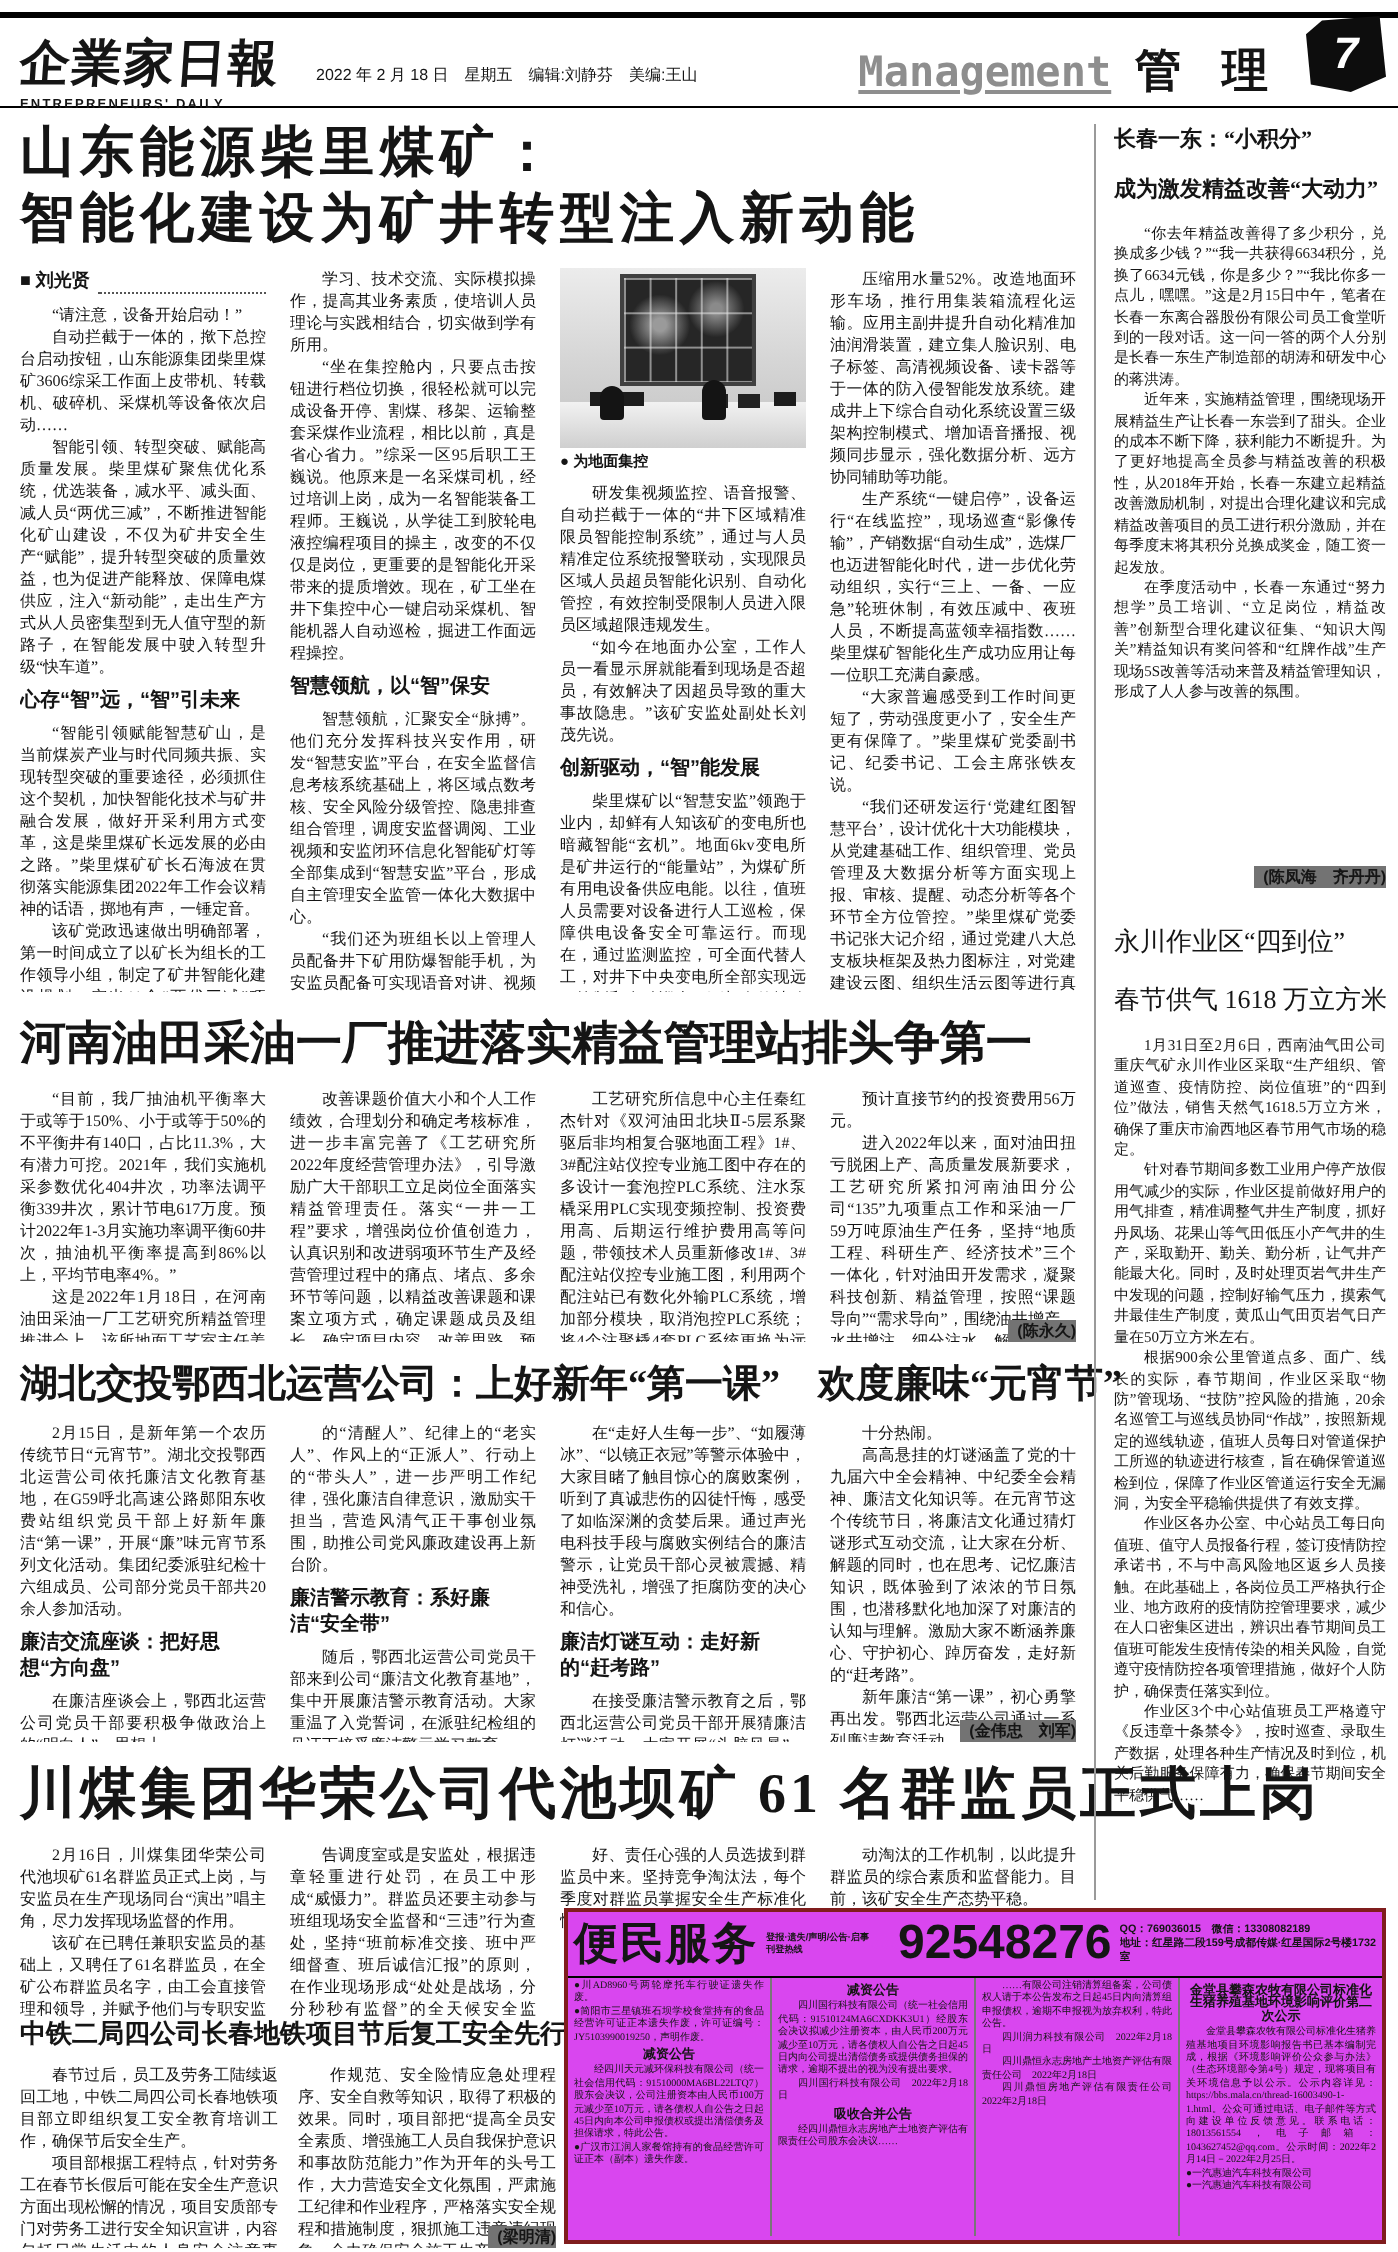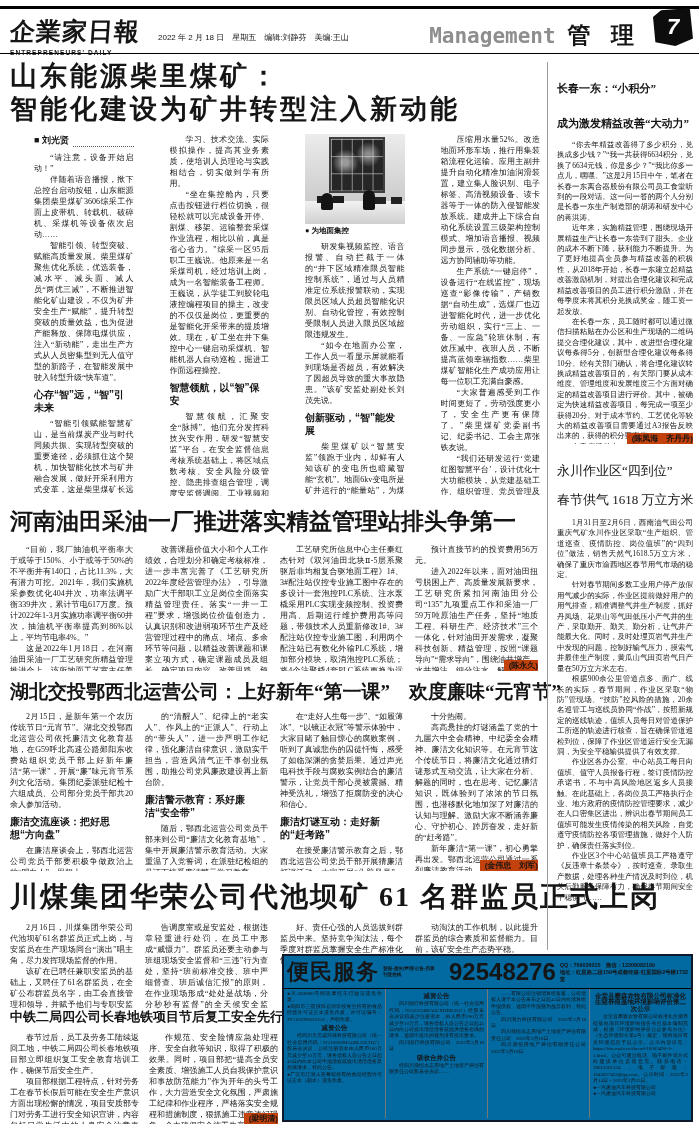--- a/index.html
+++ b/index.html
@@ -9,45 +9,45 @@
 
 
 .rule { position:absolute; background:#000; }
 #rule-top { left:0; right:0; top:6px; height:3px; }
 #rule-head { left:0; right:0; top:53px; height:1px; }
 #masthead { position:absolute; left:10px; top:15px; }
 #logo { font-size:25px; font-weight:900; letter-spacing:1px; transform:skewX(-4deg); white-space:nowrap; }
 #logo-sub { font-size:6.5px; letter-spacing:1.1px; margin-top:1px; font-family:"Liberation Sans",sans-serif; font-weight:bold; }
 #dateline { position:absolute; left:158px; top:32px; font-size:8px; white-space:nowrap; font-family:"Liberation Sans",sans-serif; }
 #section-head { position:absolute; right:58px; top:20px; display:flex; align-items:center; gap:12px; }
-#section-en { font-family:"DejaVu Sans Mono","Liberation Mono",monospace; font-size:21px; font-weight:bold; color:#8e8e8e; }
+#section-en { font-family:"DejaVu Sans Mono","Liberation Mono",monospace; font-size:21px; font-weight:bold; color:#8e8e8e;text-decoration:underline; }
 #section-cn { font-size:23px; font-weight:900; letter-spacing:7px; font-family:"Liberation Sans",sans-serif; }
 #page-badge { position:absolute; right:6px; top:8px; width:40px; height:38px; background:#0d0d0d;
   clip-path:polygon(20% 6%,92% 0%,100% 80%,56% 100%,6% 90%,0% 24%);
   display:flex; align-items:center; justify-content:center; }
 #page-badge span { color:#fff; font-size:22px; font-weight:900; font-style:italic; font-family:"Liberation Sans",sans-serif; }
 
 
 .art { position:absolute; }
 .cols { display:flex; gap:12px; }
 .col { width:123px; overflow:hidden; position:relative; }
 .col p { font-size:8px; line-height:11px; text-align:justify; text-indent:16px; }
 .col h4.sub { font-size:10px; line-height:13px; font-weight:bold; margin:5px 0 4px;
   font-family:"Liberation Sans",sans-serif; text-indent:0; }
 .byl-row { display:flex; align-items:flex-end; gap:4px; margin-bottom:5px; }
 .byl-row .name { font-size:9px; font-weight:bold; white-space:nowrap; font-family:"Liberation Sans",sans-serif; }
 .byl-row .dots { flex:1; border-bottom:1px dotted #555; height:7px; }
-.tail-byline { position:absolute; right:0; bottom:0; background:#c2410c; padding-left:5px;
+.tail-byline { position:absolute; right:0; bottom:0; background:#737373; padding-left:5px;
   font-size:8px; font-weight:bold; font-family:"Liberation Sans",sans-serif;margin-top:21px; }
 
 
 #main { left:10px; top:60px; width:530px; height:444px; }
 #main h1 { font-size:27px; line-height:33px; font-weight:900; letter-spacing:3px; white-space:nowrap; }
 #main .cols { margin-top:8px; }
-#main .col { height:362px;margin-left:24px; }
+#main .col { height:362px; }
 
 
 #photo { position:relative; width:100%; height:90px; margin-bottom:2px; overflow:hidden;
   background:linear-gradient(180deg,#ececec 0%,#d6d6d6 50%,#c3c3c3 100%); }
 #photo .scr { position:absolute; left:26%; top:5%; width:52%; height:58%; background:#262626;
   box-shadow:0 0 0 2px #404040;
   background-image:
     linear-gradient(90deg, rgba(230,230,230,.55) 1px, transparent 1px),
     linear-gradient(rgba(230,230,230,.55) 1px, transparent 1px),
     radial-gradient(circle at 28% 45%, #9a9a9a 6%, transparent 28%),
@@ -85,27 +85,27 @@
 #zhongtie { left:10px; top:1008px; width:268px; height:116px; }
 #zhongtie h2 { font-size:13px; font-weight:900; white-space:nowrap; }
 #zhongtie .cols { gap:10px; margin-top:6px; }
 #zhongtie .col { width:129px; height:92px; }
 
 
 #vrule { position:absolute; left:547px; top:62px; height:888px; border-left:1px solid #9a9a9a; }
 #sidebar { position:absolute; left:557px; top:62px; width:136px; height:888px; overflow:hidden; }
 #sidebar p { font-size:7.5px; line-height:10.4px; text-align:justify; text-indent:15px; }
 #sb-art1 { position:relative; height:382px; overflow:hidden; }
-#sb-art1 h3 { font-size:11px; line-height:17px; font-weight:900; margin:18px 0 8px; white-space:nowrap; }
+#sb-art1 h3 { font-size:11px; line-height:17px; font-weight:900; margin:0 0 8px; white-space:nowrap; }
 #sb-art2 { position:relative; margin-top:16px; height:486px; overflow:hidden; }
 #sb-art2 h3 { font-size:13px; line-height:21px; font-weight:400; margin-bottom:8px; white-space:nowrap; }
 
 
 #adbox { position:absolute; left:282px; top:954px; width:411px; height:168px;
-  border:2px solid #0f172a; background:#0369a1; }
+  border:2px solid #7f1d1d; background:#d946ef; }
 .ad-head { display:flex; align-items:center; height:33px; border-bottom:1px solid #000; padding:0 3px; gap:4px; overflow:hidden; }
 .ad-title { font-size:22px; font-weight:900; font-family:"Liberation Sans",sans-serif; letter-spacing:1px; white-space:nowrap; }
 .ad-tag { width:62px; font-size:4.6px; line-height:5.8px; font-weight:bold; font-family:"Liberation Sans",sans-serif; }
 .ad-phone { font-size:24px; font-weight:900; font-family:"Liberation Sans",sans-serif; white-space:nowrap; }
 .ad-contact { flex:1; font-size:5.4px; line-height:7px; font-weight:bold; font-family:"Liberation Sans",sans-serif; overflow:hidden; }
 .ad-cols { display:flex; height:129px; overflow:hidden; }
 .ad-col { flex:1; padding:2px 3px; border-right:1px solid #777; font-size:5px; line-height:6.4px; text-align:justify; overflow:hidden; }
 .ad-col:last-child { border-right:none; }
 .ad-col p { text-indent:10px; }
 .ad-col p.bullet { text-indent:0; }
@@ -135,21 +135,21 @@
   <div class="art" id="main">
     <h1>山东能源柴里煤矿：</h1>
     <h1>智能化建设为矿井转型注入新动能</h1>
     <div class="cols">
       <div class="col">
         <div class="byl-row">
           <span class="name">■ 刘光贤</span>
           <span class="dots"></span>
         </div>
         <p>“请注意，设备开始启动！”</p>
-        <p>伴随着语音播报，揿下总控台启动按钮，山东能源集团柴里煤矿3606综采工作面上皮带机、转载机、破碎机、采煤机等设备依次启动……</p>
+        <p>自动拦截于一体的，揿下总控台启动按钮，山东能源集团柴里煤矿3606综采工作面上皮带机、转载机、破碎机、采煤机等设备依次启动……</p>
         <p>智能引领、转型突破、赋能高质量发展。柴里煤矿聚焦优化系统，优选装备，减水平、减头面、减人员“两优三减”，不断推进智能化矿山建设，不仅为矿井安全生产“赋能”，提升转型突破的质量效益，也为促进产能释放、保障电煤供应，注入“新动能”，走出生产方式从人员密集型到无人值守型的新路子，在智能发展中驶入转型升级“快车道”。</p>
         <h4 class="sub">心存“智”远，“智”引未来</h4>
         <p>“智能引领赋能智慧矿山，是当前煤炭产业与时代同频共振、实现转型突破的重要途径，必须抓住这个契机，加快智能化技术与矿井融合发展，做好开采利用方式变革，这是柴里煤矿长远发展的必由之路。”柴里煤矿矿长石海波在贯彻落实能源集团2022年工作会议精神的话语，掷地有声，一锤定音。</p>
         <p>该矿党政迅速做出明确部署，第一时间成立了以矿长为组长的工作领导小组，制定了矿井智能化建设规划，突出11个“两优三减”项目、9个智能化项目建设，成立智能化建设专班，坚持“五天一调度、十天一小结”，定期召开专题会议，落实专人负责，按照目标达标建设任务的总体规划，对标对表、挂图作战，并分专业、分系统推进生产系统智能化建设。</p>
 
       </div>
       <div class="col">
         <p>学习、技术交流、实际模拟操作，提高其业务素质，使培训人员理论与实践相结合，切实做到学有所用。</p>
         <p>“坐在集控舱内，只要点击按钮进行档位切换，很轻松就可以完成设备开停、割煤、移架、运输整套采煤作业流程，相比以前，真是省心省力。”综采一区95后职工王巍说。他原来是一名采煤司机，经过培训上岗，成为一名智能装备工程师。王巍说，从学徒工到胶轮电液控编程项目的操主，改变的不仅仅是岗位，更重要的是智能化开采带来的提质增效。现在，矿工坐在井下集控中心一键启动采煤机、智能机器人自动巡检，掘进工作面远程操控。</p>
         <h4 class="sub">智慧领航，以“智”保安</h4>
@@ -264,21 +264,20 @@
     </div>
   </div>
 
   <div id="vrule"></div>
   <div id="sidebar">
     <div id="sb-art1">
       <h3>长春一东：“小积分”</h3>
       <h3>成为激发精益改善“大动力”</h3>
       <p>“你去年精益改善得了多少积分，兑换成多少钱？”“我一共获得6634积分，兑换了6634元钱，你是多少？”“我比你多一点儿，嘿嘿。”这是2月15日中午，笔者在长春一东离合器股份有限公司员工食堂听到的一段对话。这一问一答的两个人分别是长春一东生产制造部的胡涛和研发中心的蒋洪涛。</p>
       <p>近年来，实施精益管理，围绕现场开展精益生产让长春一东尝到了甜头。企业的成本不断下降，获利能力不断提升。为了更好地提高全员参与精益改善的积极性，从2018年开始，长春一东建立起精益改善激励机制，对提出合理化建议和完成精益改善项目的员工进行积分激励，并在每季度末将其积分兑换成奖金，随工资一起发放。</p>
-      <p>在长春一东，员工随时都可以通过微信扫描粘贴在办公区和生产现场的二维码提交合理化建议，其中，改进型合理化建议每条得5分，创新型合理化建议每条得10分。经有关部门确认，将合理化建议转换成精益改善项目的，有关部门要从成本维度、管理维度和发展维度三个方面对确定的精益改善项目进行评价。其中，被确定为快速精益改善项目，每完成一项至少获得20分。对于成本节约、工艺优化等较大的精益改善项目需要通过A3报告反映出来的，获得的积分要高些。</p>
       <p>在季度活动中，长春一东通过“努力想学”员工培训、“立足岗位，精益改善”创新型合理化建议征集、“知识大闯关”精益知识有奖问答和“红牌作战”生产现场5S改善等活动来普及精益管理知识，形成了人人参与改善的氛围。</p>
 
       <span class="tail-byline">(陈凤海　齐丹丹)</span>
     </div>
     <div id="sb-art2">
       <h3>永川作业区“四到位”</h3>
       <h3>春节供气 1618 万立方米</h3>
       <p>1月31日至2月6日，西南油气田公司重庆气矿永川作业区采取“生产组织、管道巡查、疫情防控、岗位值班”的“四到位”做法，销售天然气1618.5万立方米，确保了重庆市渝西地区春节用气市场的稳定。</p>
       <p>针对春节期间多数工业用户停产放假用气减少的实际，作业区提前做好用户的用气排查，精准调整气井生产制度，抓好丹凤场、花果山等气田低压小产气井的生产，采取勤开、勤关、勤分析，让气井产能最大化。同时，及时处理页岩气井生产中发现的问题，控制好输气压力，摸索气井最佳生产制度，黄瓜山气田页岩气日产量在50万立方米左右。</p>
       <p>根据900余公里管道点多、面广、线长的实际，春节期间，作业区采取“物防”管现场、“技防”控风险的措施，20余名巡管工与巡线员协同“作战”，按照新规定的巡线轨迹，值班人员每日对管道保护工所巡的轨迹进行核查，旨在确保管道巡检到位，保障了作业区管道运行安全无漏洞，为安全平稳输供提供了有效支撑。</p>

